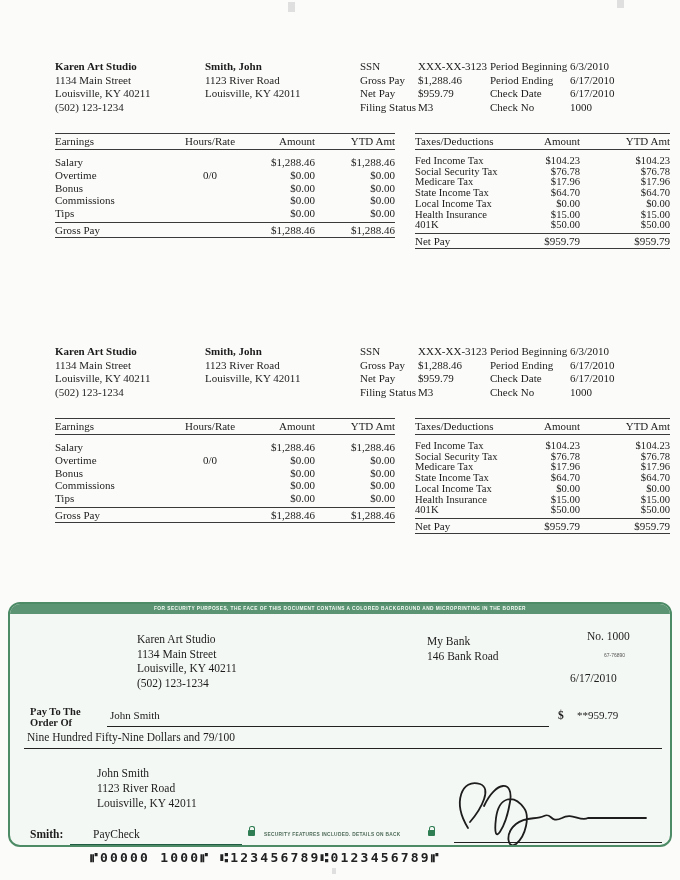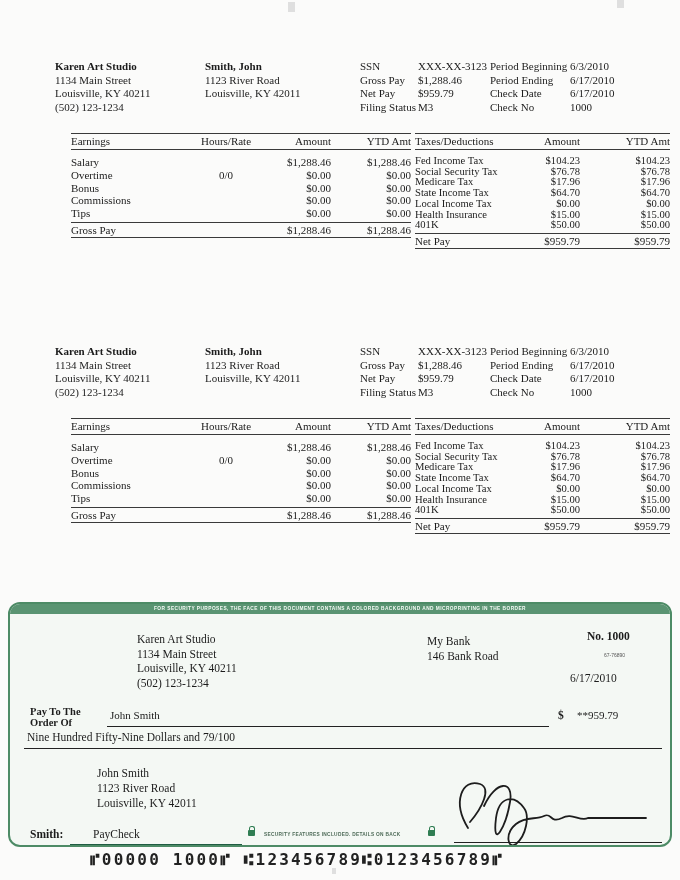--- a/index.html
+++ b/index.html
@@ -17,21 +17,21 @@
   .employee-block { left:205px; }
   .bold { font-weight:bold; }
   .kv-block { position:absolute; top:0; line-height:13.5px; }
   .summary-block { left:360px; }
   .period-block { left:490px; }
   .kv-row { display:flex; }
   .summary-block .kv-label { width:58px; }
   .period-block .kv-label { width:80px; }
 
   .tbl { position:absolute; top:73px; }
-  .earnings-tbl { left:71px; width:340px; }
+  .earnings-tbl { left:55px; width:340px; }
   .taxes-tbl { left:415px; width:255px; }
   .tbl-head { display:flex; border-top:1.2px solid #3a3a3a; border-bottom:1.2px solid #3a3a3a; padding:1px 0 2px 0; }
   .tbl-body { margin-top:6px; }
   .tbl-row { display:flex; }
   .earnings-tbl .tbl-row { line-height:12.8px; }
   .taxes-tbl .tbl-row { line-height:10.7px; font-size:10.6px; }
   .tbl-total { display:flex; border-top:1.4px solid #3a3a3a; border-bottom:1.2px solid #3a3a3a; padding:1px 0; margin-top:2px; }
   .e-c1 { width:120px; text-align:left; }
   .e-c2 { width:70px; text-align:center; }
   .e-c3 { width:70px; text-align:right; }
@@ -41,21 +41,21 @@
   .t-c3 { width:90px; text-align:right; }
 
   
   .check { position:absolute; left:8px; top:602px; width:664px; height:245px;
            border:2px solid #4d8b66; border-radius:12px; background:#f4f8f4; overflow:hidden; }
   .security-band { height:10px; background:#5a9472; color:#f4faf5; text-align:center;
                    font-family:"Liberation Sans", sans-serif; font-size:4.8px; letter-spacing:.45px;
                    line-height:10px; font-weight:bold; }
   .payer-block { position:absolute; left:127px; top:28px; font-size:11.5px; line-height:14.5px; }
   .bank-block { position:absolute; left:417px; top:30px; font-size:11.5px; line-height:14.5px; }
-  .check-no { position:absolute; left:577px; top:26px; font-size:11.5px; font-weight:bold; }
+  .check-no { position:absolute; left:577px; top:26px; font-size:11.5px; font-weight:normal; }
   .check-fraction { position:absolute; left:594px; top:48px; font-size:5px; color:#555;
                     font-family:"Liberation Sans", sans-serif; }
   .check-date { position:absolute; left:560px; top:68px; font-size:11.5px; }
   .payto-label { position:absolute; left:20px; top:103px; font-weight:bold; font-size:10.5px; line-height:10.5px; }
   .payee-name { position:absolute; left:100px; top:105px; font-size:11px; }
   .payee-line { position:absolute; left:97px; top:122px; width:442px; border-bottom:1.2px solid #222; }
   .dollar-sign { position:absolute; left:548px; top:105px; font-weight:bold; font-size:11.5px; }
   .amount-numeric { position:absolute; left:567px; top:105px; font-size:11px; }
   .amount-words { position:absolute; left:17px; top:127px; font-size:11.5px; }
   .words-line { position:absolute; left:14px; top:144px; width:638px; border-bottom:1.2px solid #222; }
@@ -70,21 +70,21 @@
   .lock::before { content:""; position:absolute; top:-4px; left:1.3px; width:3.4px; height:4px;
                   border:1.1px solid #2f7d52; border-bottom:none; border-radius:2.5px 2.5px 0 0; }
   .lock-a { position:absolute; left:238px; top:226px; }
   .lock-b { position:absolute; left:418px; top:226px; }
   .signature-line { position:absolute; left:444px; top:238px; width:208px; border-bottom:1.5px solid #222; }
   .signature-svg { position:absolute; left:428px; top:168px; }
 
   
   .micr { position:absolute; left:90px; top:850px; width:420px;
           font-family:"DejaVu Sans Mono", monospace; font-weight:bold;
-          font-size:16px; letter-spacing:2.2px; color:#222; }
+          font-size:13px; letter-spacing:2.2px; color:#222; }
 </style>
 </head>
 <body>
 
 <div class="speck" style="left:288px; top:2px; width:7px; height:10px;"></div>
 <div class="speck" style="left:617px; top:0; width:7px; height:8px;"></div>
 <div class="speck" style="left:332px; top:868px; width:4px; height:6px;"></div>
 
 <div class="stub stub-1">
   <div>

